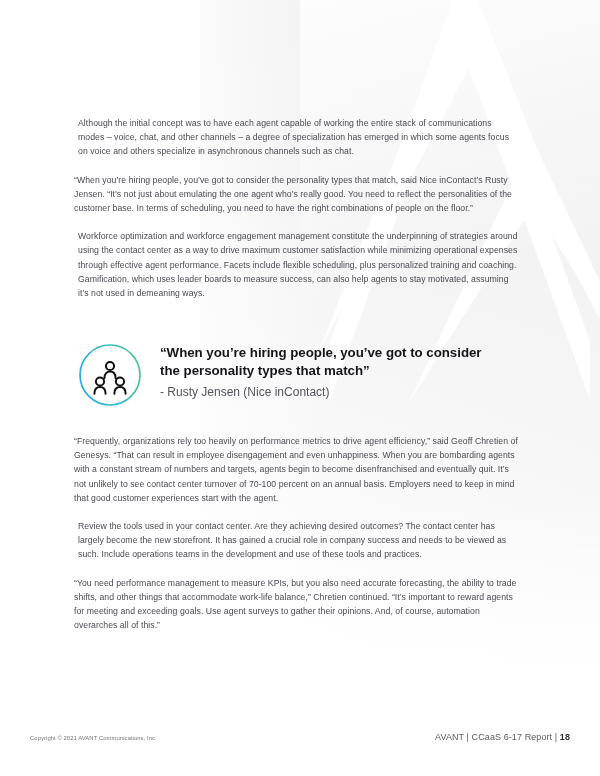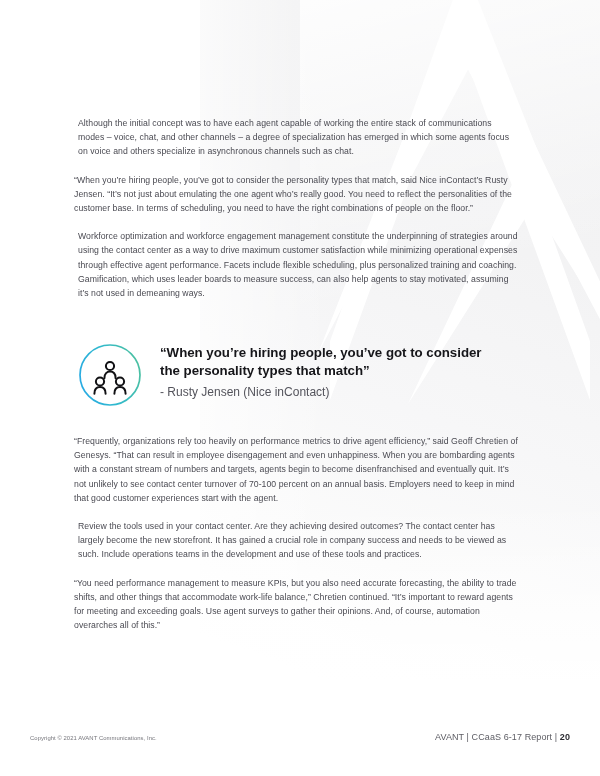--- a/index.html
+++ b/index.html
@@ -229,17 +229,17 @@
     </div>
 
     <div class="body-col" style="top:434px;">
       <p class="para quote-para">“Frequently, organizations rely too heavily on performance metrics to drive agent efficiency,” said Geoff Chretien of Genesys. “That can result in employee disengagement and even unhappiness. When you are bombarding agents with a constant stream of numbers and targets, agents begin to become disenfranchised and eventually quit. It’s not unlikely to see contact center turnover of 70-100 percent on an annual basis. Employers need to keep in mind that good customer experiences start with the agent.</p>
       <p class="para">Review the tools used in your contact center. Are they achieving desired outcomes? The contact center has largely become the new storefront. It has gained a crucial role in company success and needs to be viewed as such. Include operations teams in the development and use of these tools and practices.</p>
       <p class="para quote-para">“You need performance management to measure KPIs, but you also need accurate forecasting, the ability to trade shifts, and other things that accommodate work-life balance,” Chretien continued. “It’s important to reward agents for meeting and exceeding goals. Use agent surveys to gather their opinions. And, of course, automation overarches all of this.”</p>
     </div>
 
     <div class="footer">
       <div class="footer-left">Copyright © 2021 AVANT Communications, Inc.</div>
-      <div class="footer-right"><span>AVANT</span><span> | </span><span>CCaaS 6-17 Report</span><span> | </span><span class="pagenum">20</span></div>
+      <div class="footer-right"><span>AVANT</span><span> | </span><span>CCaaS 6-17 Report</span><span> | </span><span class="pagenum">18</span></div>
     </div>
 
   </div>
 </div>
 
 </body></html>

